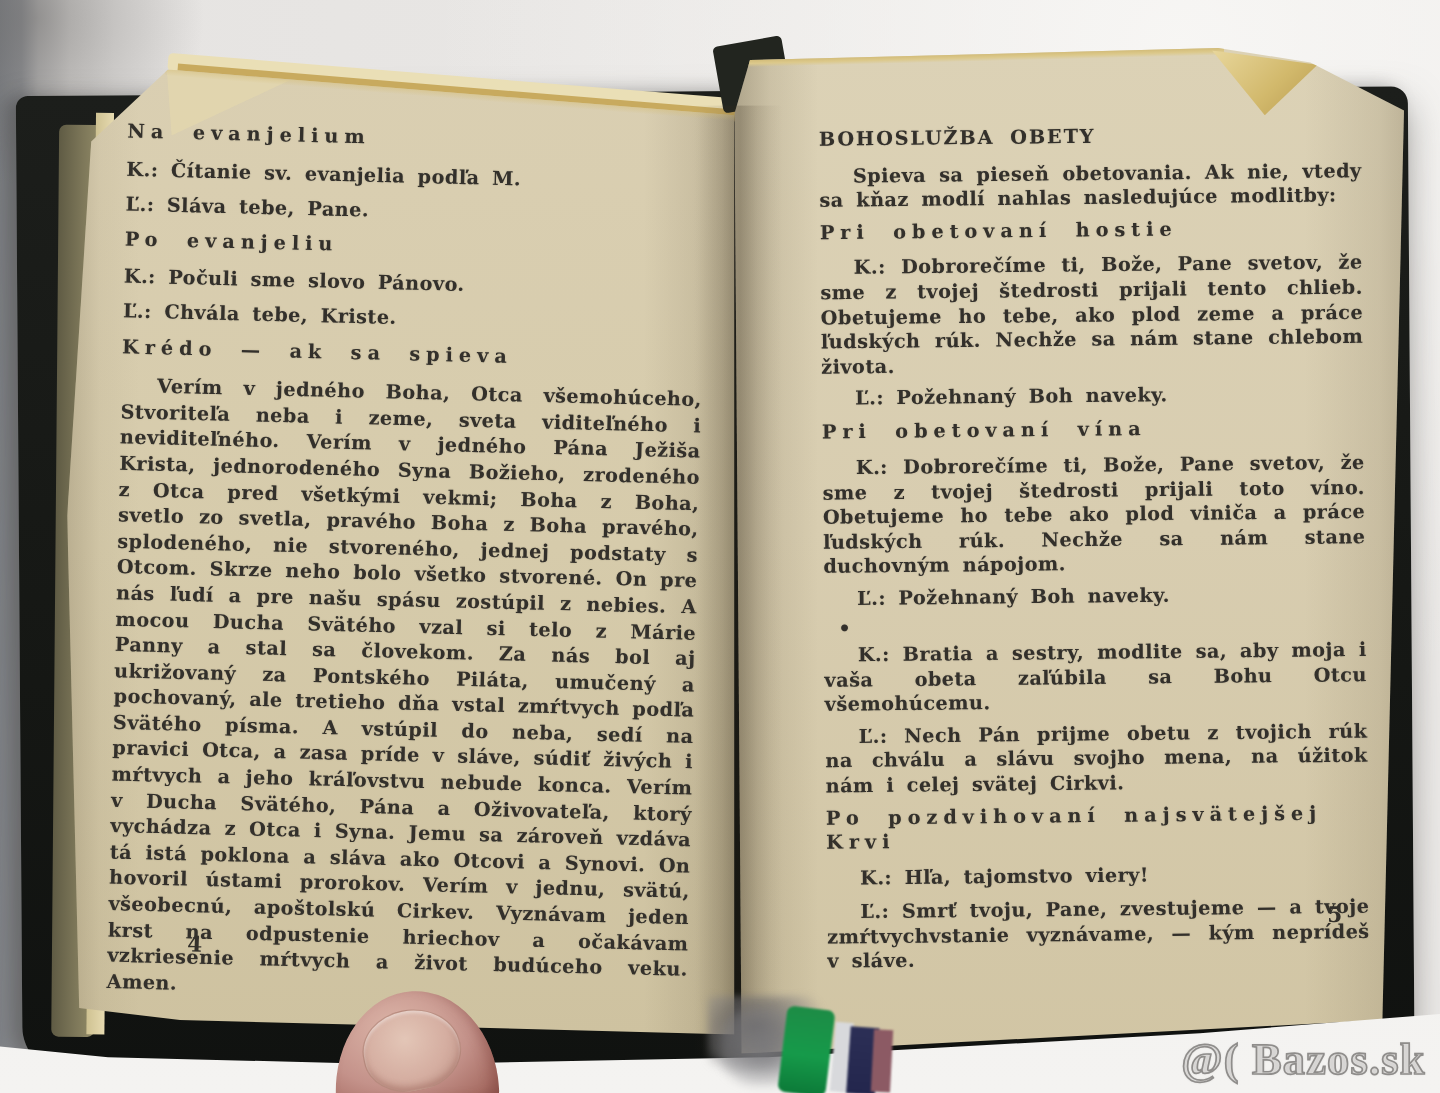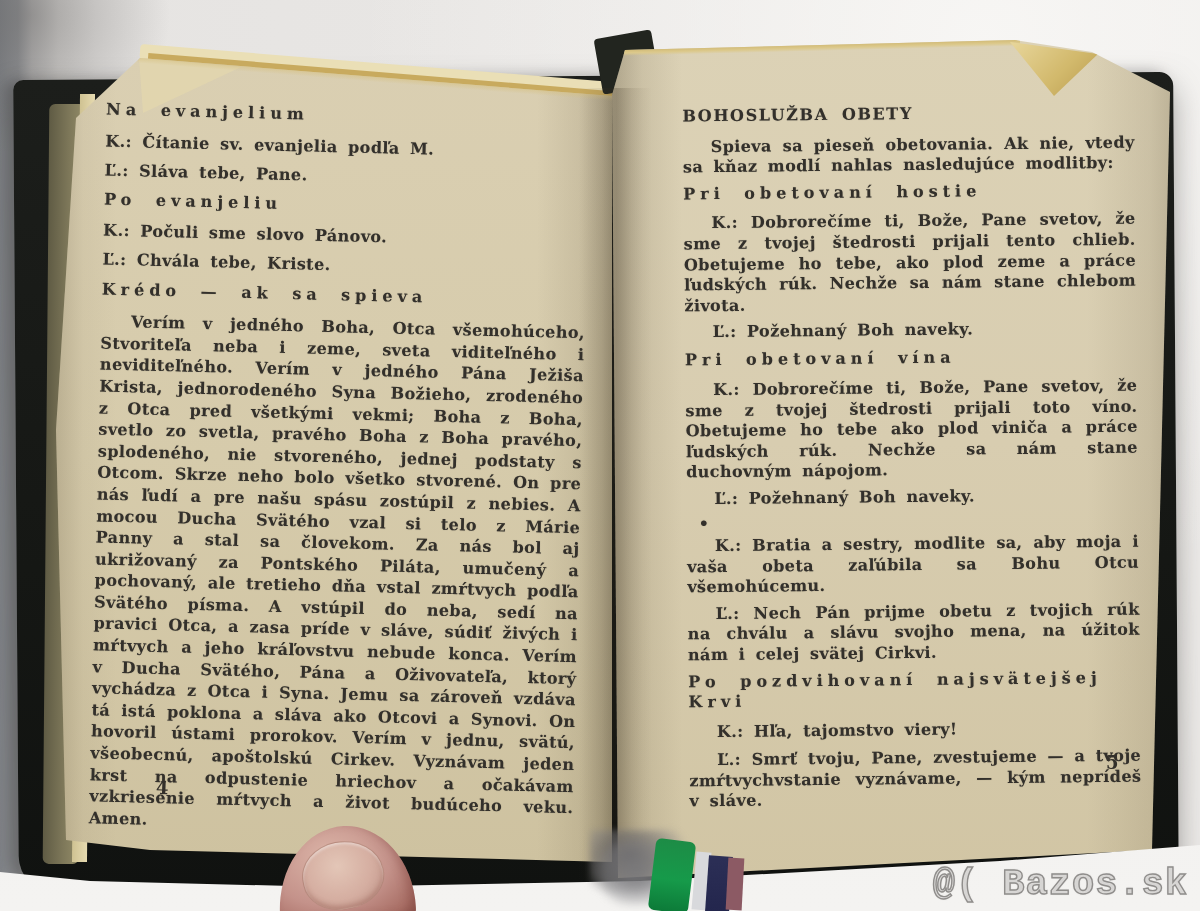--- a/index.html
+++ b/index.html
@@ -110,21 +110,21 @@
     background:radial-gradient(ellipse at 38% 32%, #dcb5a8 0%, var(--skin,#c4928a) 52%, #a96f66 82%, #8c544c 100%);
     box-shadow:inset -6px -4px 10px rgba(120,60,55,.35);}
   .nail{position:absolute; left:24px; top:15px; width:80px; height:66px;
     transform:rotate(-8deg); border-radius:48% 52% 46% 46%;
     background:radial-gradient(ellipse at 45% 35%, #e3c6b7 0%, var(--nail,#d5aea1) 55%, #c1968a 90%);
     box-shadow:inset 0 2px 3px rgba(255,255,255,.45), inset 0 -3px 5px rgba(150,95,85,.45);
     border:1px solid rgba(150,100,88,.4);}
   
   .watermark{
     position:absolute; right:12px; bottom:6px; z-index:9;
-    font-family:Liberation Mono, monospace; font-weight:bold;
+    font-family:Liberation Serif, serif; font-weight:bold;
     font-size:37px; letter-spacing:1px;
     color:rgba(235,233,230,.42);
     -webkit-text-stroke:1.4px var(--watermark,#8f8d8b);
     text-shadow:0 0 2px rgba(95,95,95,.3);
   }
 </style>
 </head>
 <body>
 
 <div class="photo">

